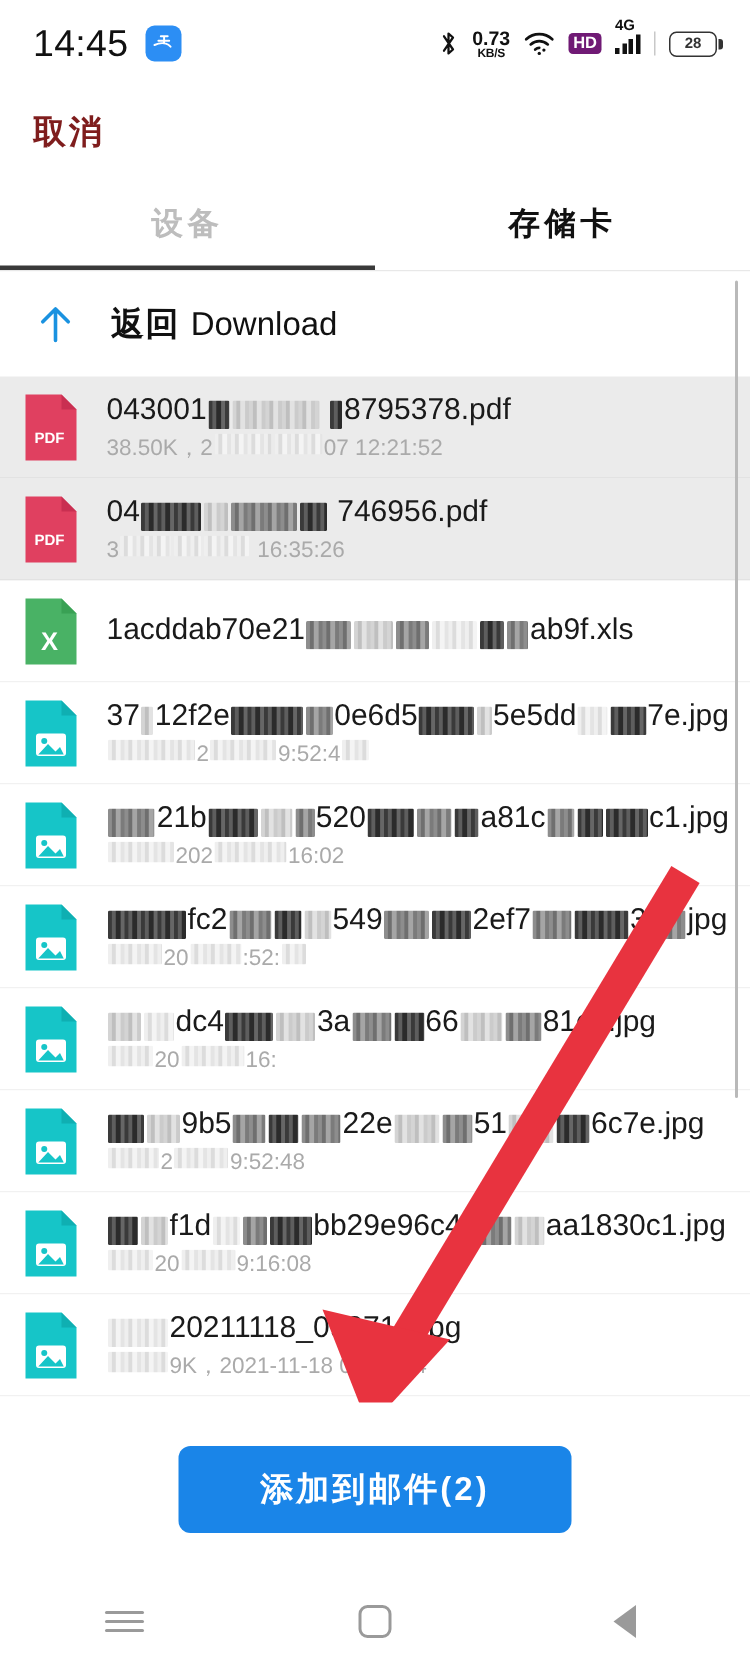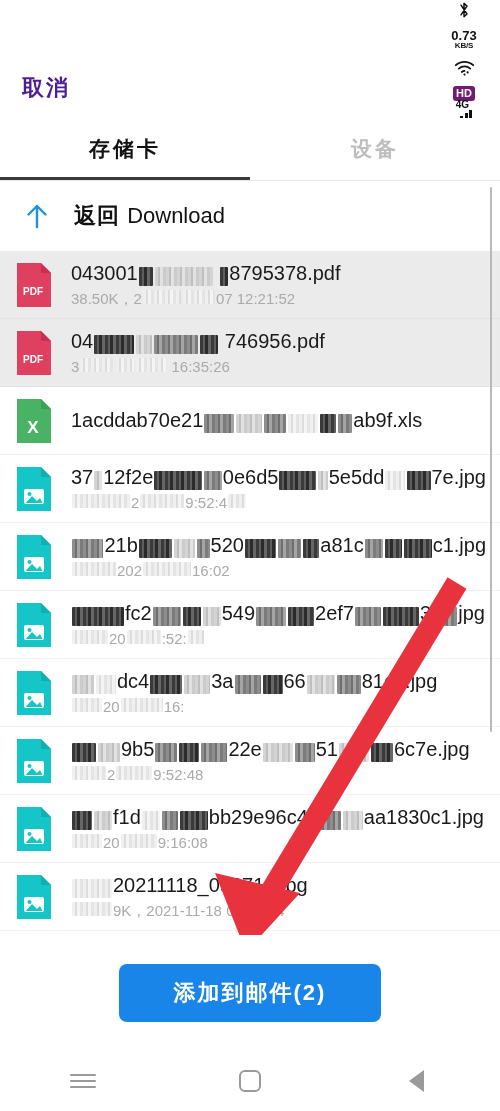--- a/index.html
+++ b/index.html
@@ -18,21 +18,21 @@
   }
   .sb-left { display: flex; align-items: center; gap: 11px; }
   .sb-time { font-size: 25px; color: #111; letter-spacing: .2px; }
   .sb-app-icon {
     width: 24px; height: 24px; border-radius: 6px; background: #2c8ef4;
     display: flex; align-items: center; justify-content: center;
     color: #fff; font-size: 15px; line-height: 1; font-weight: bold;
   }
   .sb-right {
     position: absolute; right: 18px; top: 0; height: 58px;
-    display: flex; align-items: center; gap: 9px; flex-direction: column;
+    display: flex; align-items: center; gap: 9px;
   }
   .bt-icon { width: 14px; height: 20px; }
   .net-speed { display: flex; flex-direction: column; align-items: center; line-height: 1; }
   .net-speed .v { font-size: 13px; color: #111; font-weight: 600; }
   .net-speed .u { font-size: 8px; color: #111; font-weight: 600; letter-spacing: -.2px;}
   .wifi-icon { width: 21px; height: 18px; }
   .hd-badge {
     font-size: 11px; font-weight: 700; color: #fff; background: #701a75;
     border-radius: 3px; padding: 1px 3px; line-height: 1.15;
   }
@@ -51,21 +51,21 @@
     display: flex; align-items: center; justify-content: center;
   }
   .battery .lvl { font-size: 10px; color: #333; font-weight: 600; }
   .battery .tip { width: 3px; height: 7px; background: #333; border-radius: 0 2px 2px 0; margin-left: 1px; }
 
   
   .header {
     height: 60px; display: flex; align-items: center; padding: 0 22px; gap: 38px;
     background: #fff;
   }
-  .cancel-btn { font-size: 22px; color: #4c1d95; font-weight: 700; letter-spacing: 2px; white-space: nowrap; }
+  .cancel-btn { font-size: 22px; color: #7f1d1d; font-weight: 700; letter-spacing: 2px; white-space: nowrap; }
   .path-label { font-size: 21px; color: #111; letter-spacing: -.2px; white-space: nowrap; }
 
   
   .tabs {
     display: flex; height: 63px; position: relative;
     border-bottom: 1px solid #e8e8e8; background: #fff;
   }
   .tab {
     flex: 1; display: flex; align-items: center; justify-content: center;
     font-size: 21px; letter-spacing: 3px; font-weight: 700; color: #bdbdbd;
@@ -161,20 +161,28 @@
     border-right: 15px solid #9a9a9a;
   }
   .nav-back { position: relative; }
 </style>
 </head>
 <body>
 
 <div class="phone">
 
   <div class="statusbar">
+    <div class="sb-left">
+      <span class="sb-time">14:45</span>
+      <span class="sb-app-icon">
+        <svg width="16" height="16" viewBox="0 0 16 16" aria-hidden="true">
+          <path d="M2 9c2.4-1.1 5.2-1.6 7.6-0.9 1.3 0.4 2.3 1.1 3.1 2M6.2 3.2h4.6M8.4 3.2v4.2M4.6 6.2h7.2" stroke="#ffffff" stroke-width="1.3" fill="none" stroke-linecap="round"></path>
+        </svg>
+      </span>
+    </div>
     <div class="sb-right">
       <span class="bt-icon">
         <svg width="14" height="20" viewBox="0 0 14 20" aria-hidden="true">
           <path d="M4 5.2L10 14 7 16.6V3.4L10 6 4 14.8" stroke="#111" stroke-width="1.5" fill="none" stroke-linejoin="round" stroke-linecap="round"></path>
         </svg>
       </span>
       <span class="net-speed">
         <span class="v">0.73</span>
         <span class="u">KB/S</span>
       </span>
@@ -205,22 +213,22 @@
         <span class="tip"></span>
       </span>
     </div>
   </div>
 
   <div class="header">
     <span class="cancel-btn">取消</span>
   </div>
 
   <div class="tabs">
+    <div class="tab">设备</div>
     <div class="tab active">存储卡</div>
-    <div class="tab">设备</div>
     <div class="tab-underline"></div>
   </div>
 
   <div class="list">
 
     <div class="back-row">
       <span class="up-arrow">
         <svg width="30" height="30" viewBox="0 0 30 30" aria-hidden="true">
           <path d="M15 26V5M15 5L6.5 13.5M15 5l8.5 8.5" stroke="#1a92e0" stroke-width="2.4" fill="none" stroke-linecap="round" stroke-linejoin="round"></path>
         </svg>

